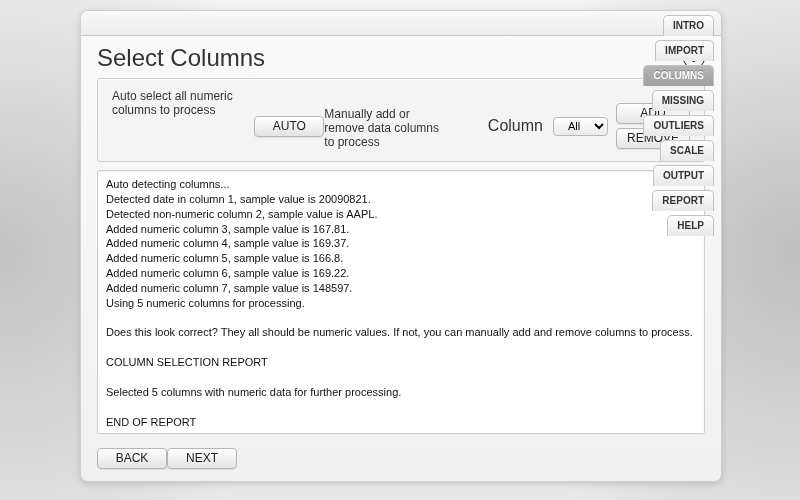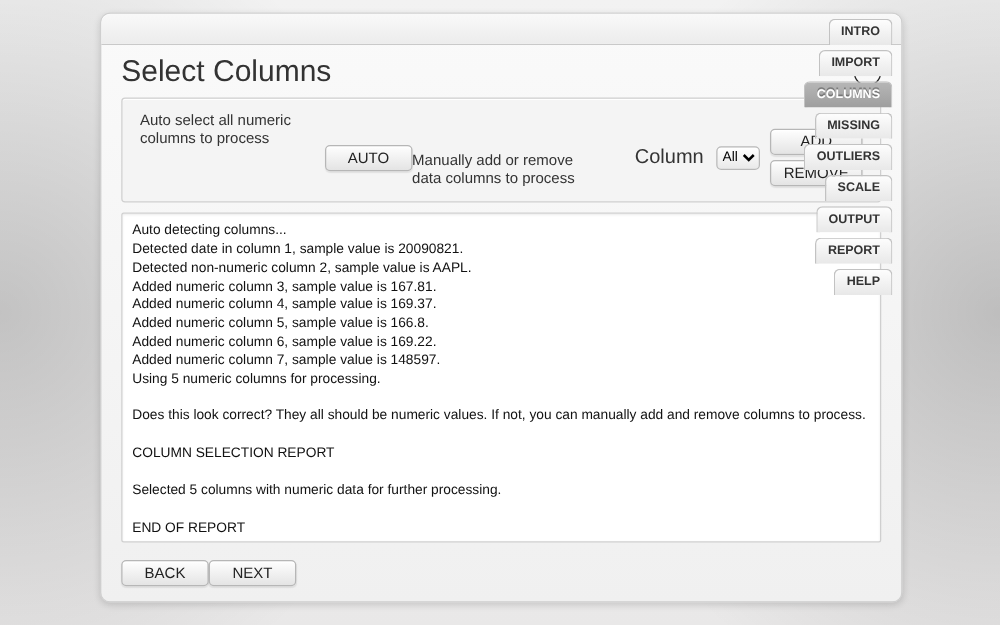--- a/index.html
+++ b/index.html
@@ -128,21 +128,21 @@
     font-size: 16px;
     color: #333;
     margin-right: 2px;
   }
   select.mac-select {
     font-size: 11px;
     height: 19px;
     border: 1px solid #b8b8b8;
     border-radius: 4px;
     background: linear-gradient(#fff, #e9e9e9);
-    padding: 0 0;
+    padding: 0 10px;
   }
   .side-btns {
     display: flex;
     flex-direction: column;
     gap: 4px;
   }
   .mac-btn {
     min-width: 70px;
     height: 21px;
     line-height: 19px;

